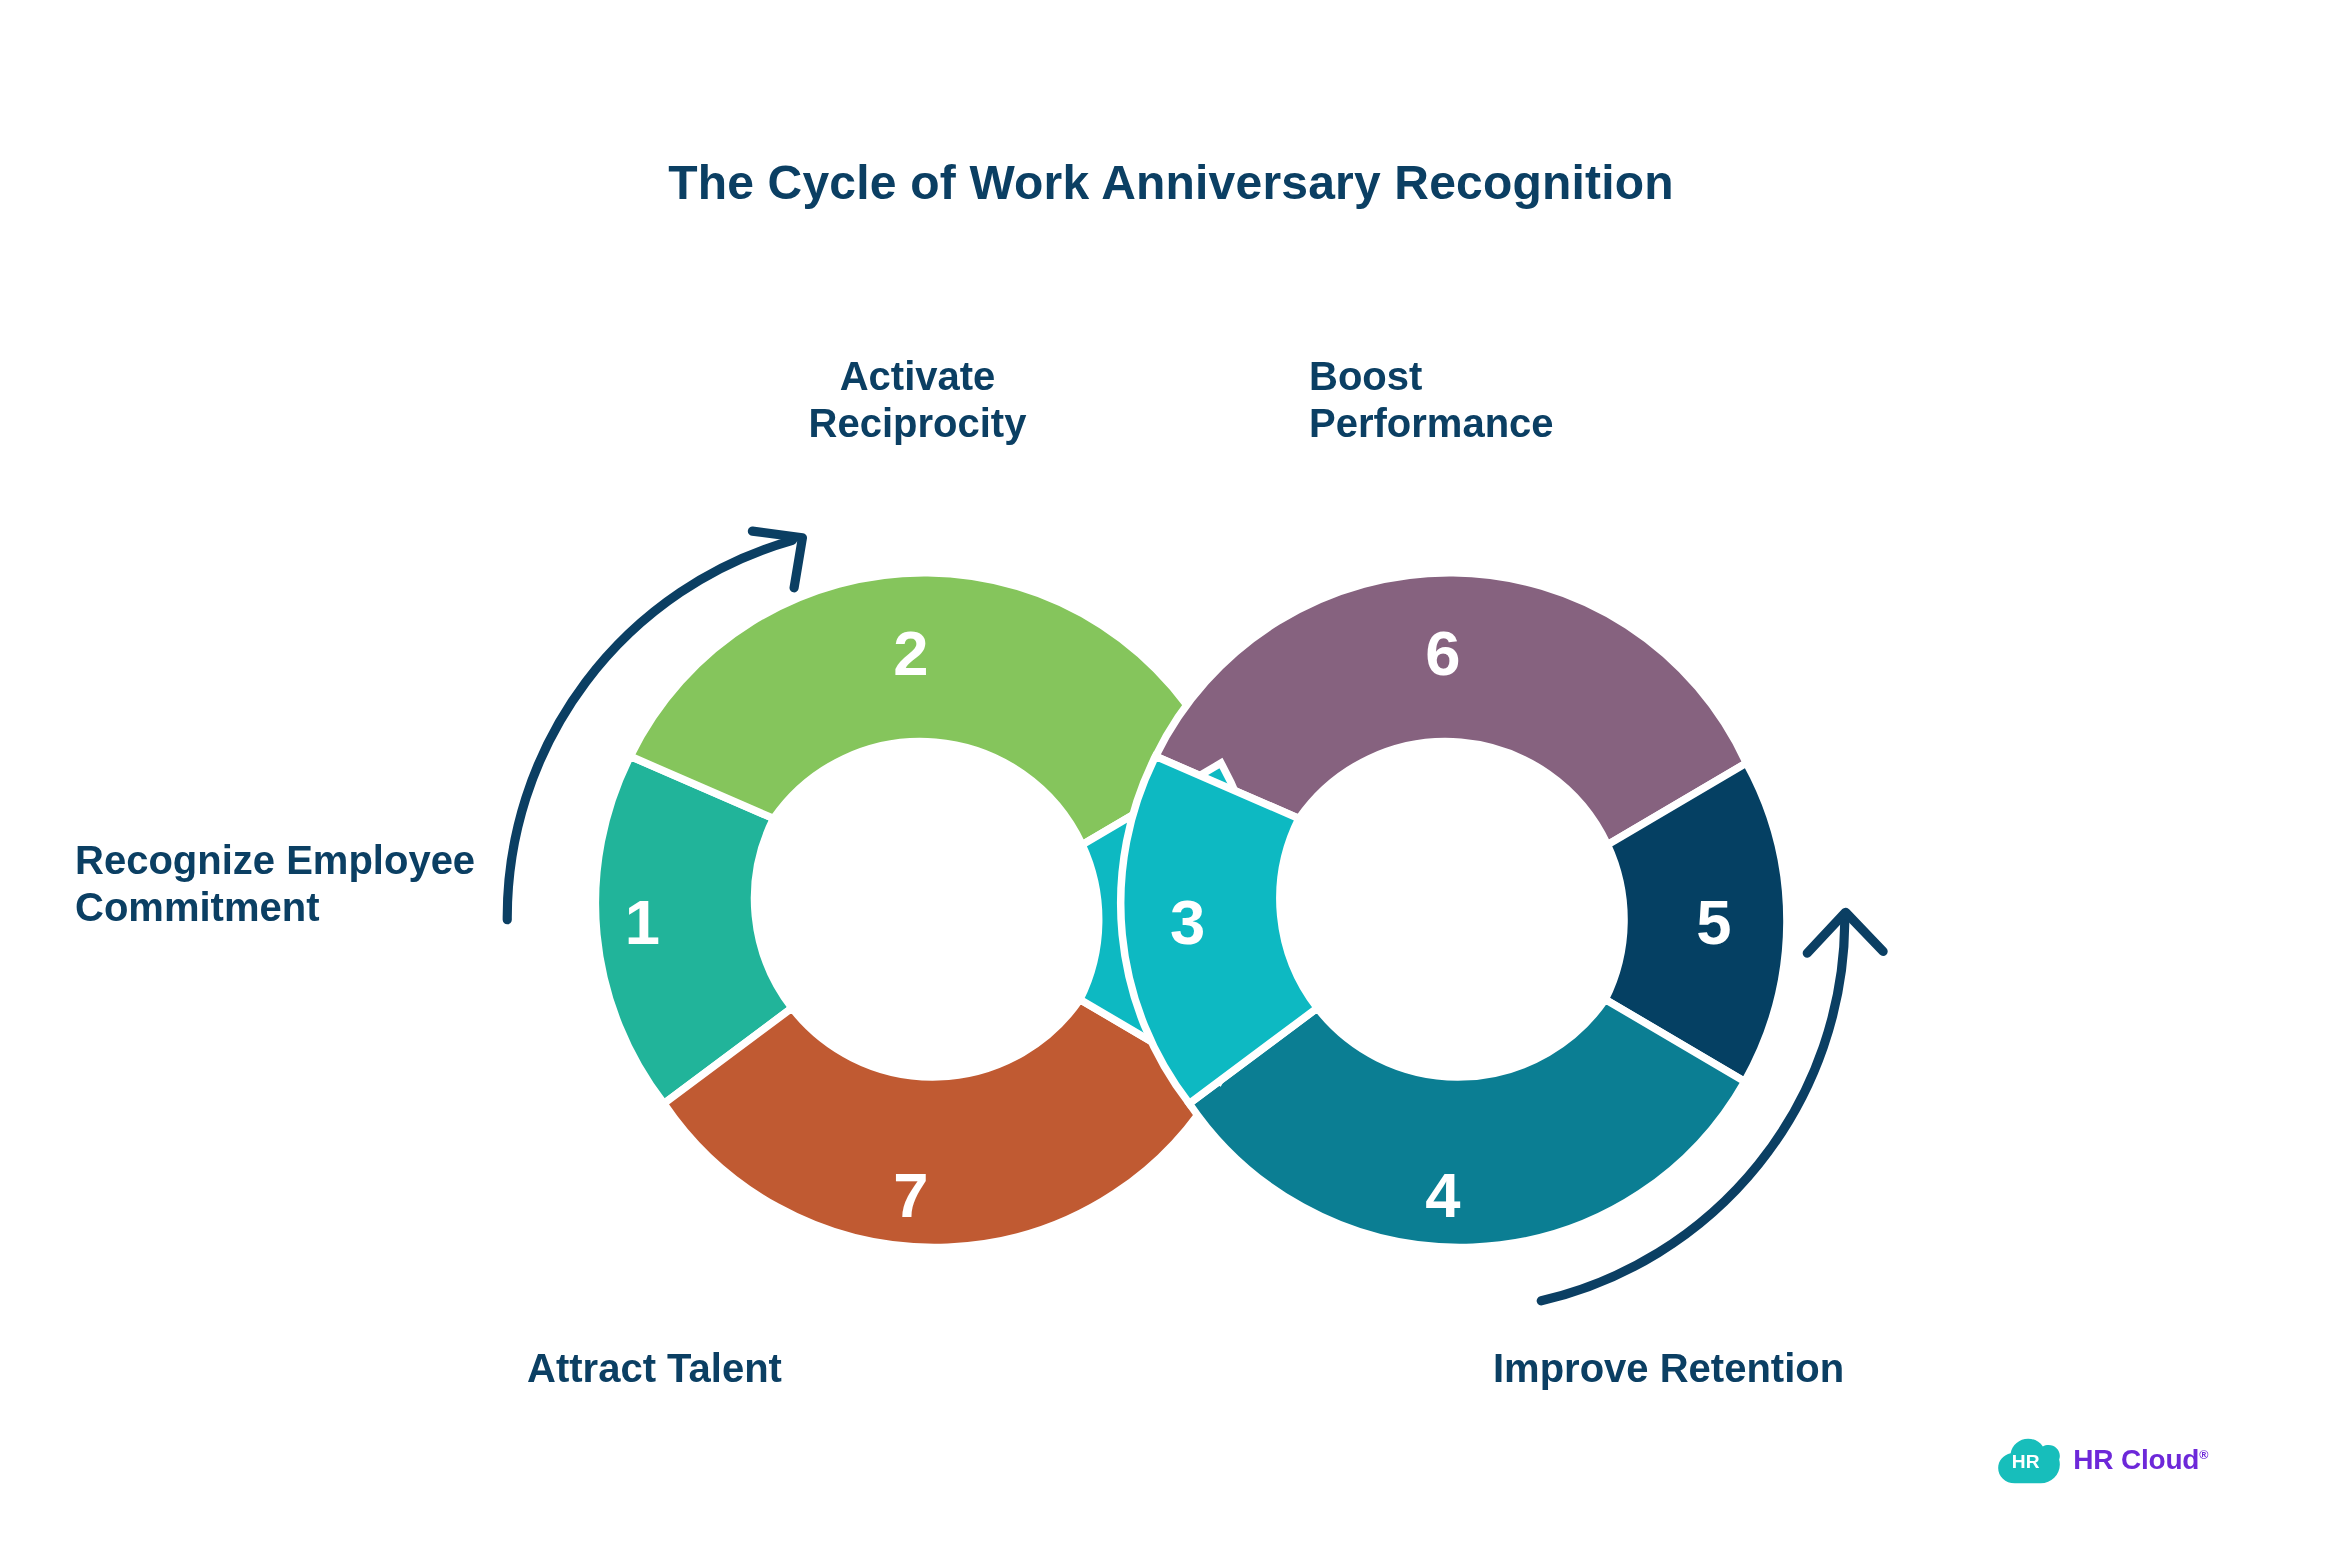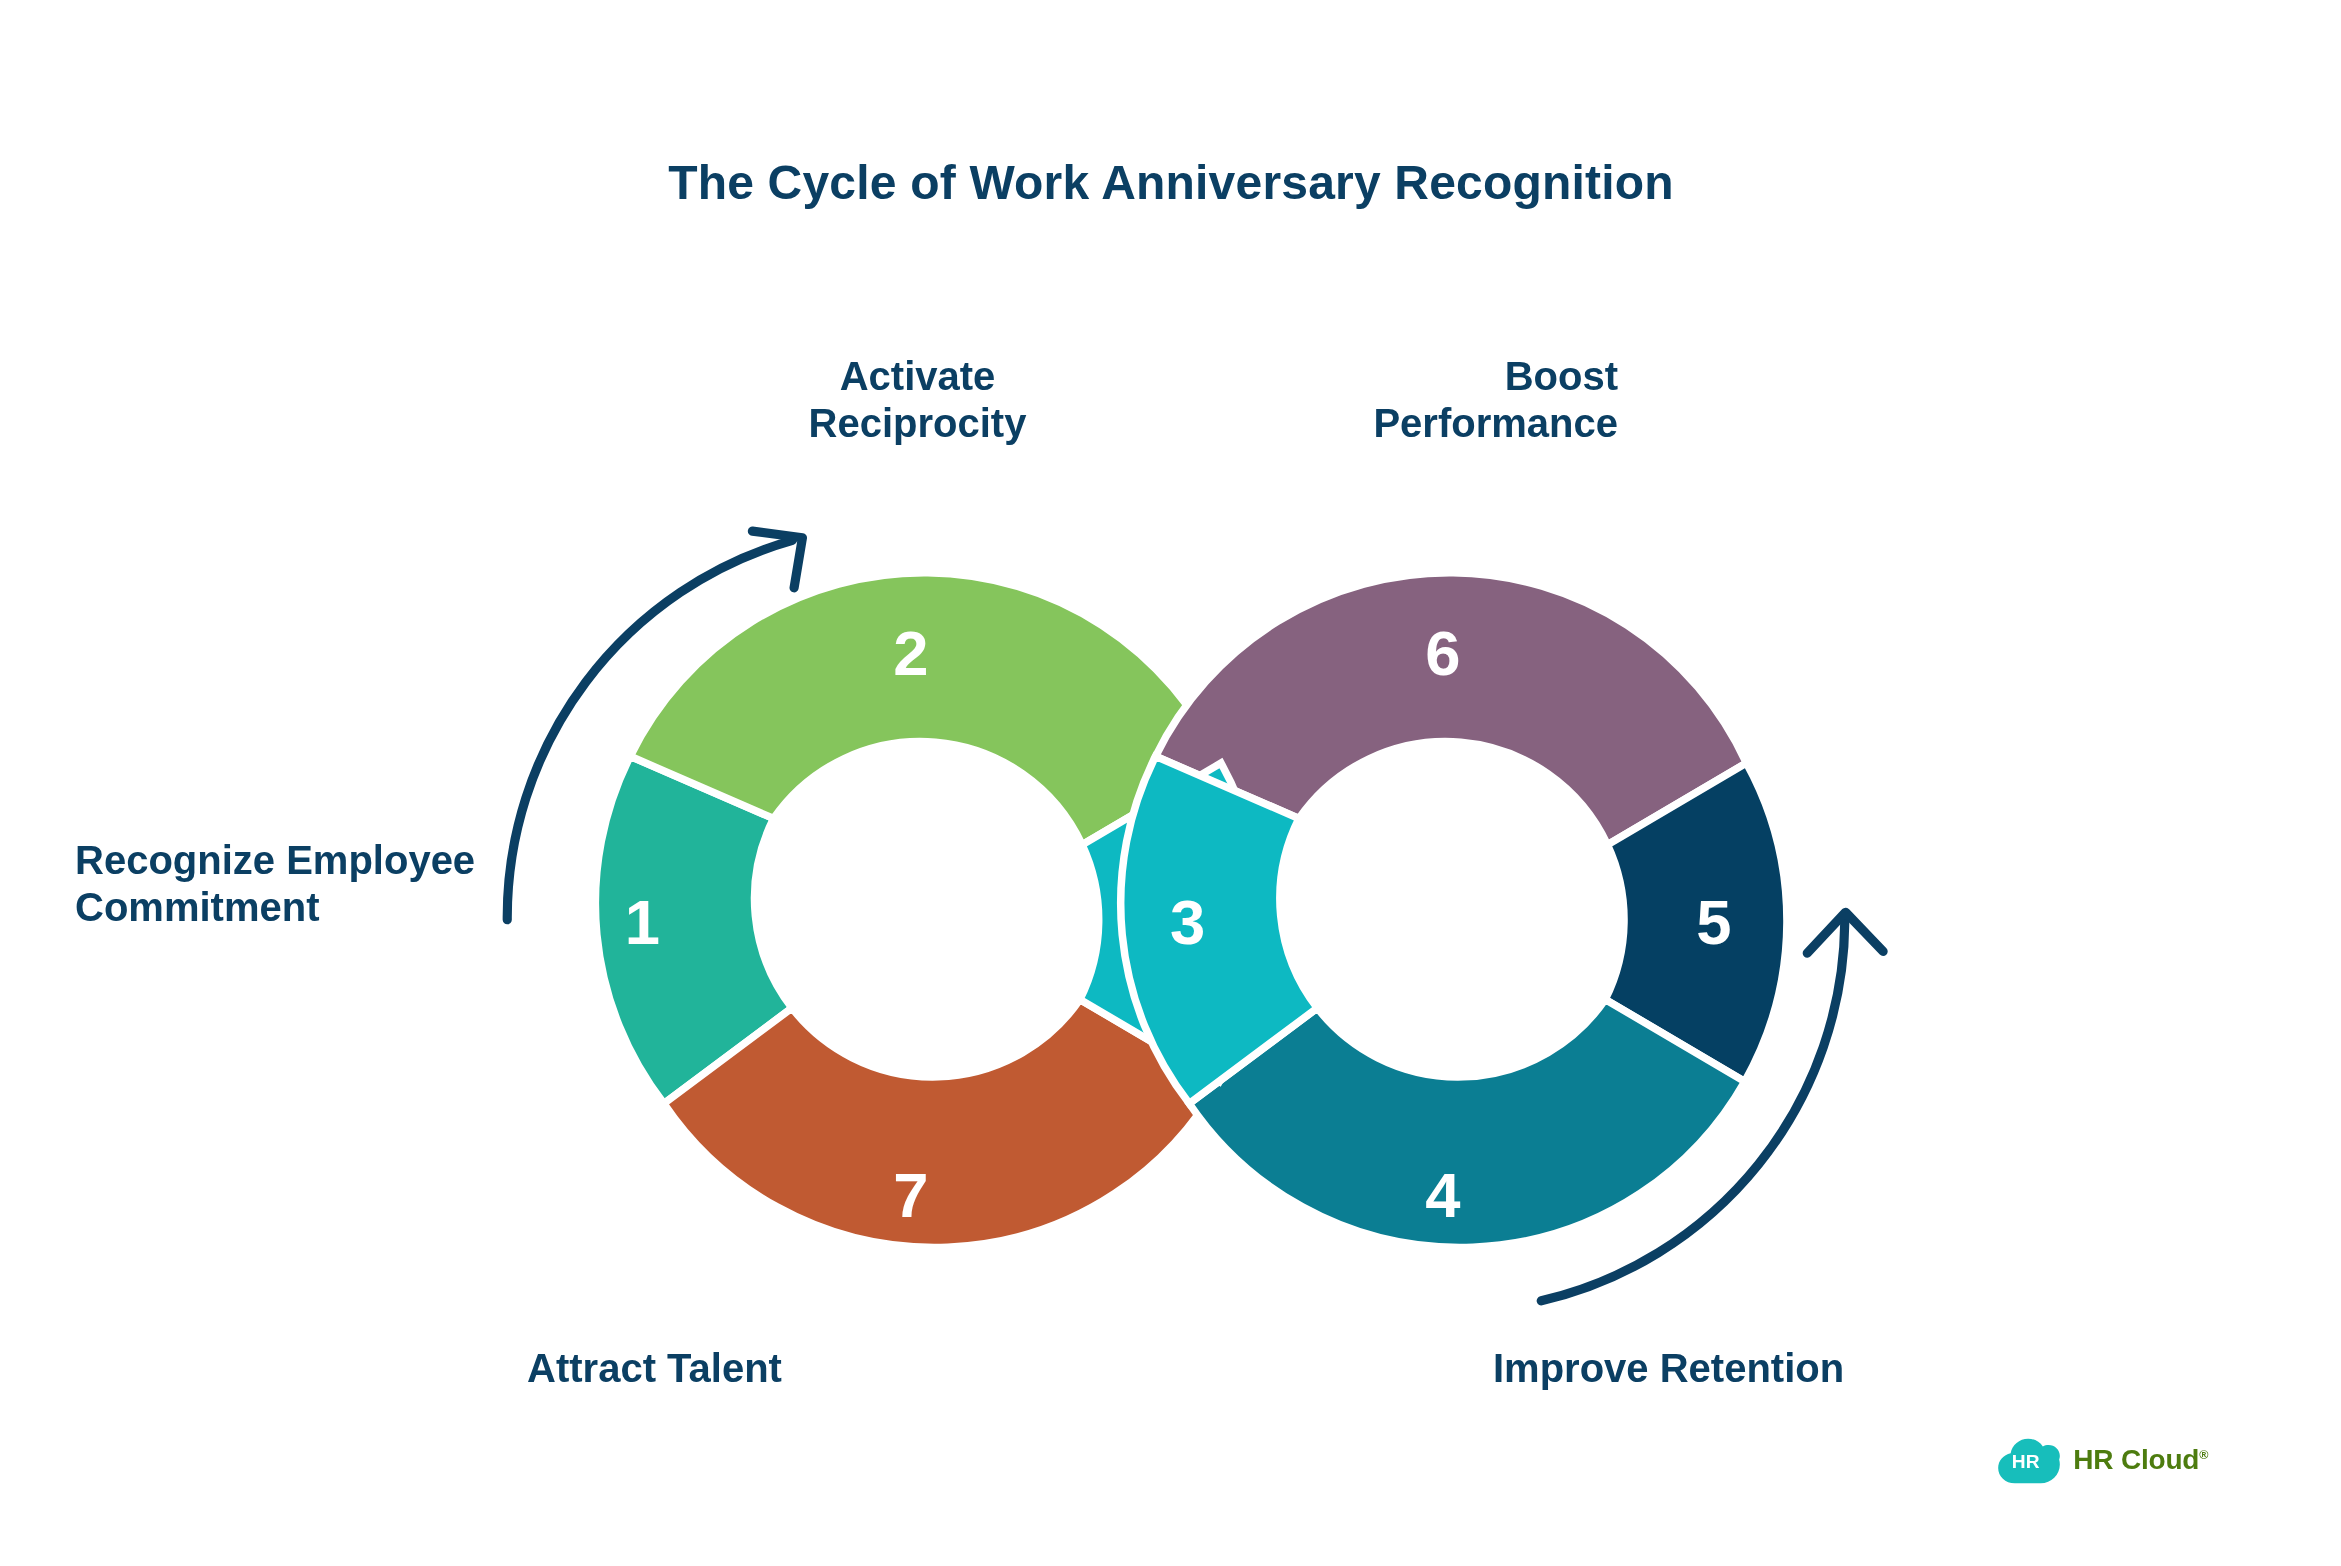--- a/index.html
+++ b/index.html
@@ -24,40 +24,40 @@
 
   .lbl{
     position:absolute;
     color:#0b3f63;
     font-size:40px;
     font-weight:bold;
     line-height:1.18;
     white-space:pre-line;
   }
   .lbl-activate{left:734px;top:313px;width:367px;text-align:center;}
-  .lbl-boost   {left:1268px;top:313px;width:350px;text-align:right;}
+  .lbl-boost   {left:1309px;top:313px;width:350px;text-align:left;}
   .lbl-recognize{left:75px;top:797px;width:417px;text-align:left;}
   .lbl-enhance {left:1881px;top:852px;width:434px;text-align:left;}
   .lbl-attract {left:500px;top:1305px;width:309px;text-align:center;}
   .lbl-culture {left:942px;top:1305px;width:434px;text-align:center;}
   .lbl-improve {left:1493px;top:1305px;width:375px;text-align:left;}
 
   svg.diagram{position:absolute;left:0;top:0;width:2342px;height:1566px;}
   .segnum{
     font-family:"Liberation Sans", sans-serif;
     font-size:76px;
     font-weight:bold;
     fill:#ffffff;
     text-anchor:middle;
     dominant-baseline:central;
   }
 
   .logo{position:absolute;left:1998px;top:1395px;display:flex;align-items:center;gap:13.3px;}
   .logo-mark{position:relative;width:62px;height:50px;}
-  .logo-text{font-size:28px;font-weight:bold;color:#4d7c0f;letter-spacing:-0.2px;}
+  .logo-text{font-size:28px;font-weight:bold;color:#6d28d9;letter-spacing:-0.2px;}
   .logo-text sup{font-size:12.5px;vertical-align:super;}
 </style>
 </head>
 <body>
 
 <div id="stage">
 
   <div class="title">The Cycle of Work Anniversary Recognition</div>
 
   <svg class="diagram" viewBox="0 0 2808 1878" aria-hidden="true">

